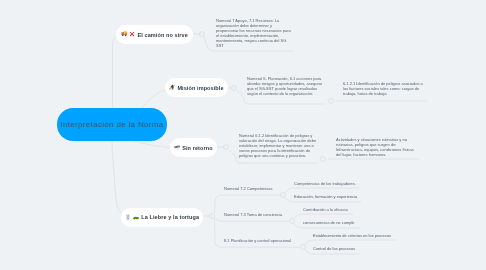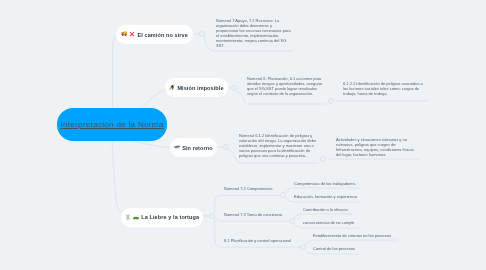--- a/index.html
+++ b/index.html
@@ -62,21 +62,21 @@
     <circle cx="226" cy="147" r="2.4"></circle>
     <circle cx="323" cy="159" r="2.4"></circle>
     <circle cx="212" cy="216" r="2.4"></circle>
     <circle cx="283" cy="195" r="2.4"></circle>
     <circle cx="292" cy="221" r="2.4"></circle>
     <circle cx="303" cy="247" r="2.4"></circle>
 
   </g>
 </svg>
 
-<div class="central" style="left:57px;top:108px;width:110px;height:33px;text-decoration:underline;">
+<div class="central" style="left:57px;top:108px;width:110px;height:33px;">
   <span>Interpretación de la Norma</span>
 </div>
 
 <div class="pill" style="left:116px;top:25px;height:19px;padding:0 5px 0 5px;">
   <svg class="ico" viewBox="0 0 24 20" width="6.8" height="5.7" style="margin-top:-0.5px">
   <rect x="9.5" y="1.5" width="11.5" height="11" rx="0.5" fill="#f6a01a"></rect>
   <rect x="9.5" y="1.5" width="4.6" height="11" fill="#f8cf3e"></rect>
   <path d="M2 6.5 h7.5 v6 H2 z" fill="#e8453c"></path>
   <path d="M2.6 3.4 h6.9 v3.4 H1.7 z" fill="#e8453c"></path>
   <rect x="3.1" y="3.9" width="4.2" height="2.6" fill="#8ecae6"></rect>

